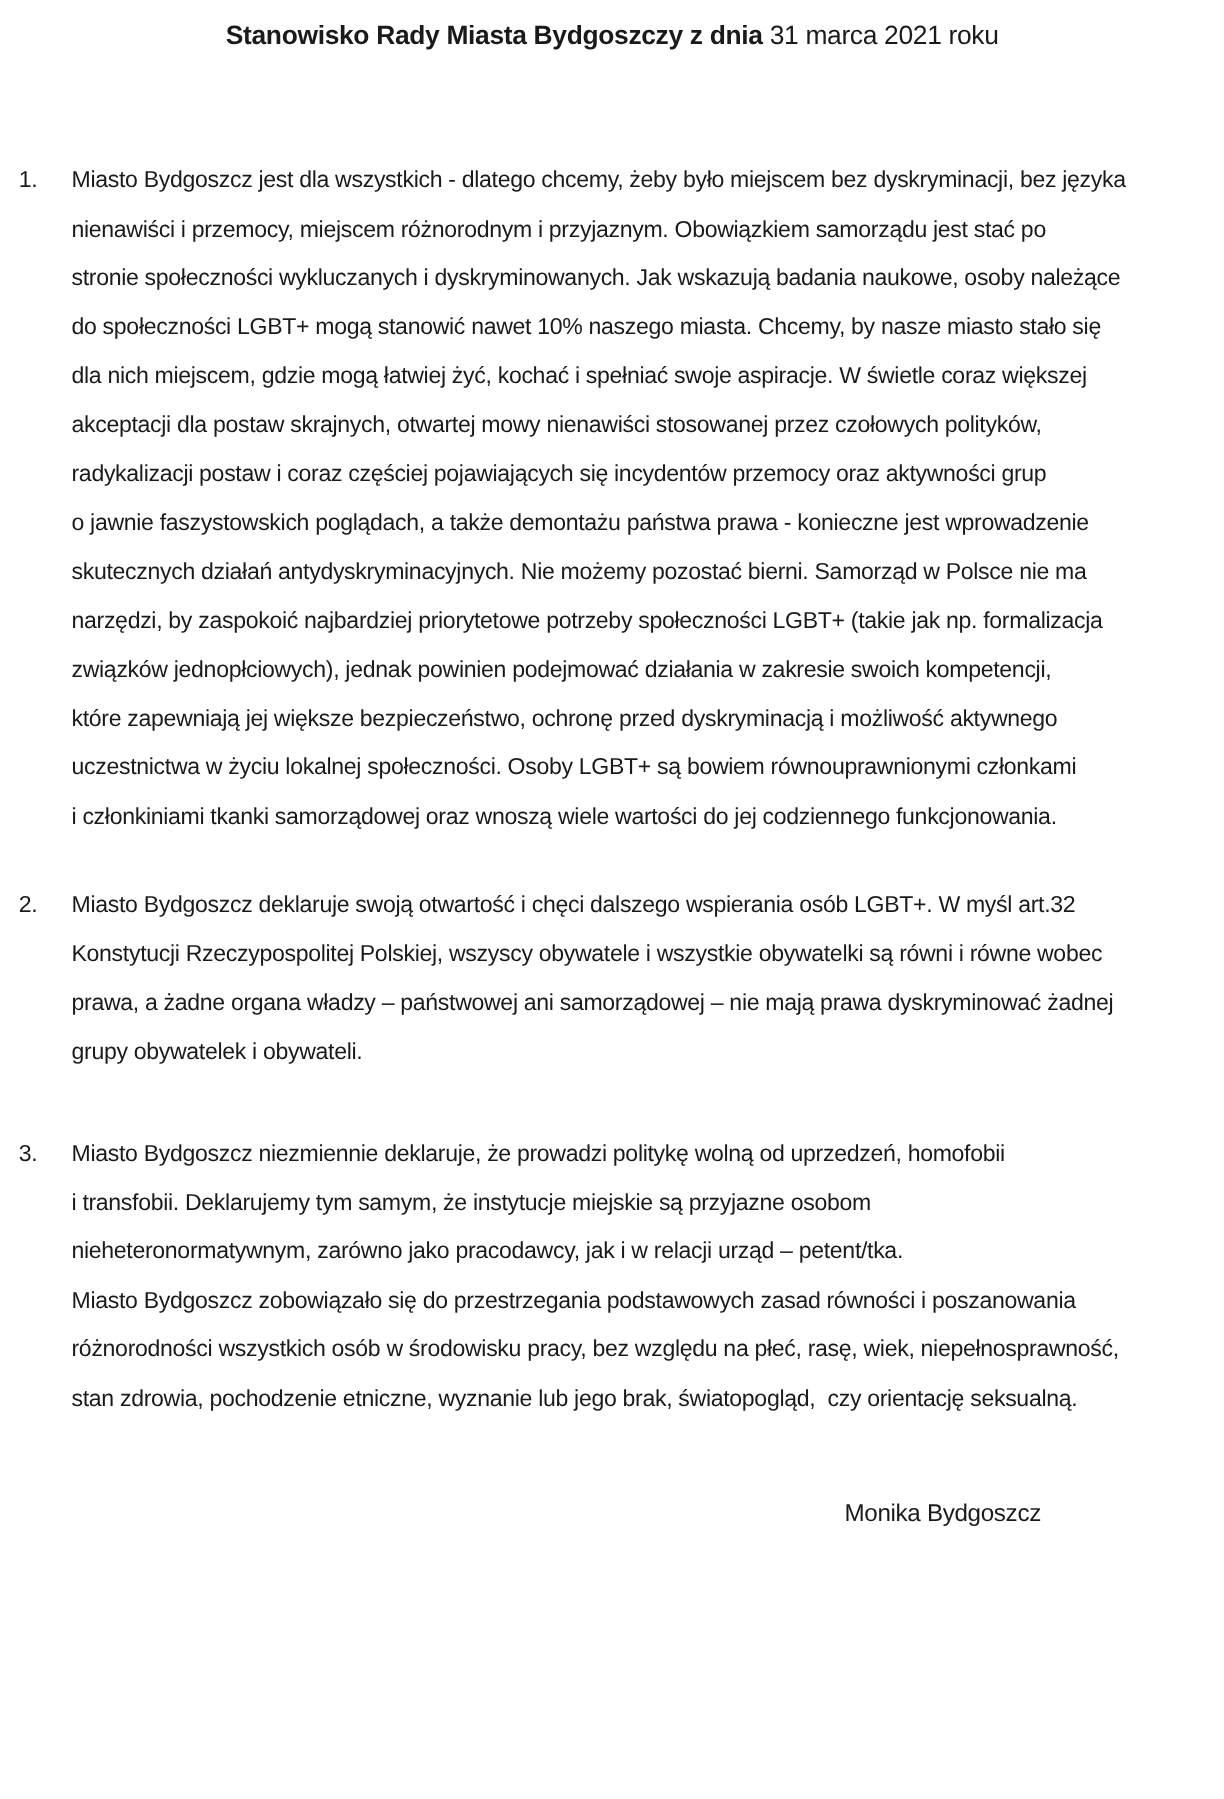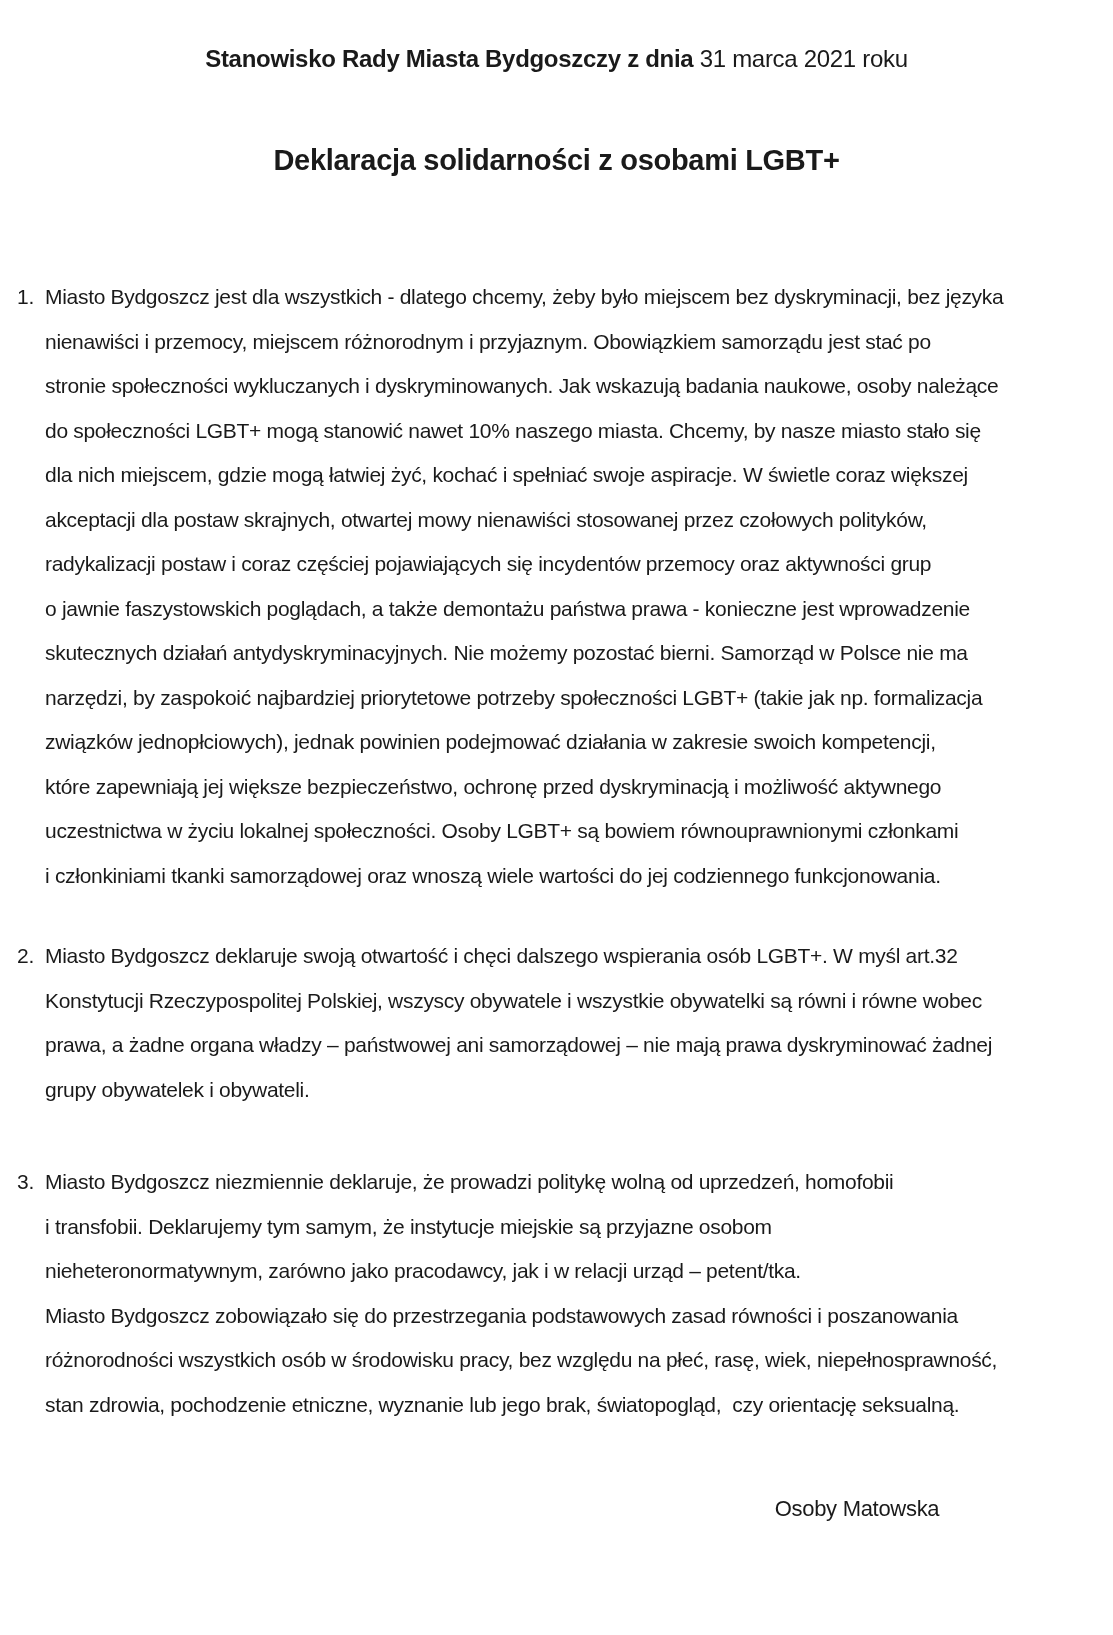--- a/index.html
+++ b/index.html
@@ -12,21 +12,21 @@
     width: 1113px;
     height: 1635px;
     margin: 0 auto;
     background: #ffffff;
     color: #1a1a1a;
     font-family: "Liberation Sans", "DejaVu Sans", sans-serif;
     overflow: hidden;
     box-sizing: border-box;
   }
   .doc-header {
-    padding-top: 45px;
+    padding-top: 19px;
     text-align: center;
     font-size: 24px;
     line-height: 28px;
     letter-spacing: -0.3px;
     white-space: nowrap;
   }
   .doc-header .hdr-bold { font-weight: 700; }
   .doc-header .hdr-regular { font-weight: 400; }
   .doc-title {
     margin-top: 67px;
@@ -50,20 +50,21 @@
   }
   .para-row + .para-row { margin-top: 36px; }
   .para-row:nth-child(3) { margin-top: 48px; }
   .para-number {
     flex: 0 0 28px;
     width: 28px;
   }
   .para-text {
     flex: 1 1 auto;
     white-space: pre-wrap;
+    margin-left: 20px;
   }
   .signature {
     margin-top: 50px;
     margin-left: auto;
     margin-right: 46px;
     width: 420px;
     text-align: center;
     font-size: 22px;
     line-height: 64px;
     letter-spacing: -0.3px;
@@ -71,21 +72,20 @@
 </style>
 </head>
 <body>
 
 <div class="page">
 
   <div class="doc-header">
     <span class="hdr-bold">Stanowisko Rady Miasta Bydgoszczy z dnia</span><span class="hdr-regular"> 31 marca 2021 roku</span>
   </div>
 
-  <div class="doc-title">Deklaracja solidarności z osobami LGBT+</div>
 
   <div class="content">
 
     <div class="para-row">
       <div class="para-number">1.</div>
       <div class="para-text">Miasto Bydgoszcz jest dla wszystkich - dlatego chcemy, żeby było miejscem bez dyskryminacji, bez języka
 nienawiści i przemocy, miejscem różnorodnym i przyjaznym. Obowiązkiem samorządu jest stać po
 stronie społeczności wykluczanych i dyskryminowanych. Jak wskazują badania naukowe, osoby należące
 do społeczności LGBT+ mogą stanowić nawet 10% naszego miasta. Chcemy, by nasze miasto stało się
 dla nich miejscem, gdzie mogą łatwiej żyć, kochać i spełniać swoje aspiracje. W świetle coraz większej
@@ -114,16 +114,16 @@
 i transfobii. Deklarujemy tym samym, że instytucje miejskie są przyjazne osobom
 nieheteronormatywnym, zarówno jako pracodawcy, jak i w relacji urząd – petent/tka.
 Miasto Bydgoszcz zobowiązało się do przestrzegania podstawowych zasad równości i poszanowania
 różnorodności wszystkich osób w środowisku pracy, bez względu na płeć, rasę, wiek, niepełnosprawność,
 stan zdrowia, pochodzenie etniczne, wyznanie lub jego brak, światopogląd,  czy orientację seksualną.</div>
     </div>
 
   </div>
 
   <div class="signature">
-    <div>Osoby Matowska</div>
+    <div>Monika Bydgoszcz</div>
   </div>
 
 </div>
 
 </body></html>

